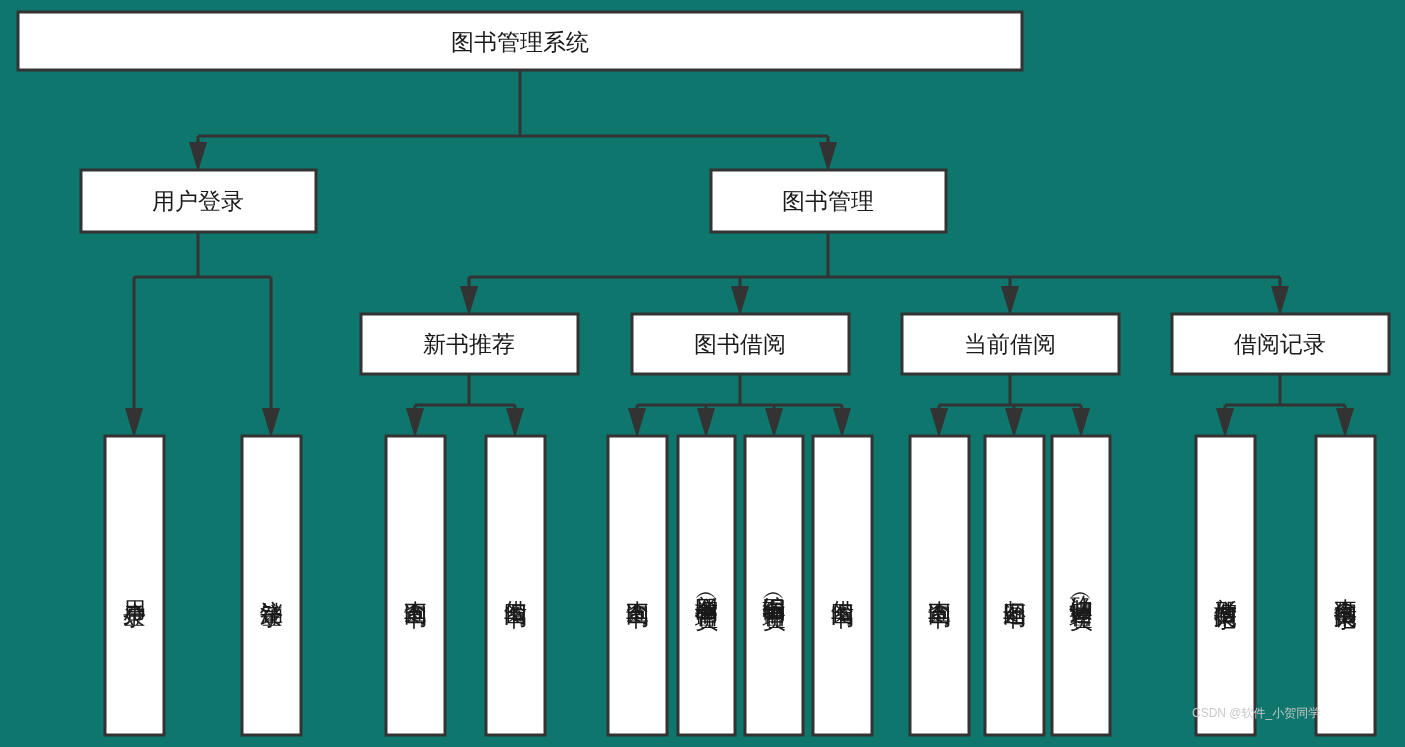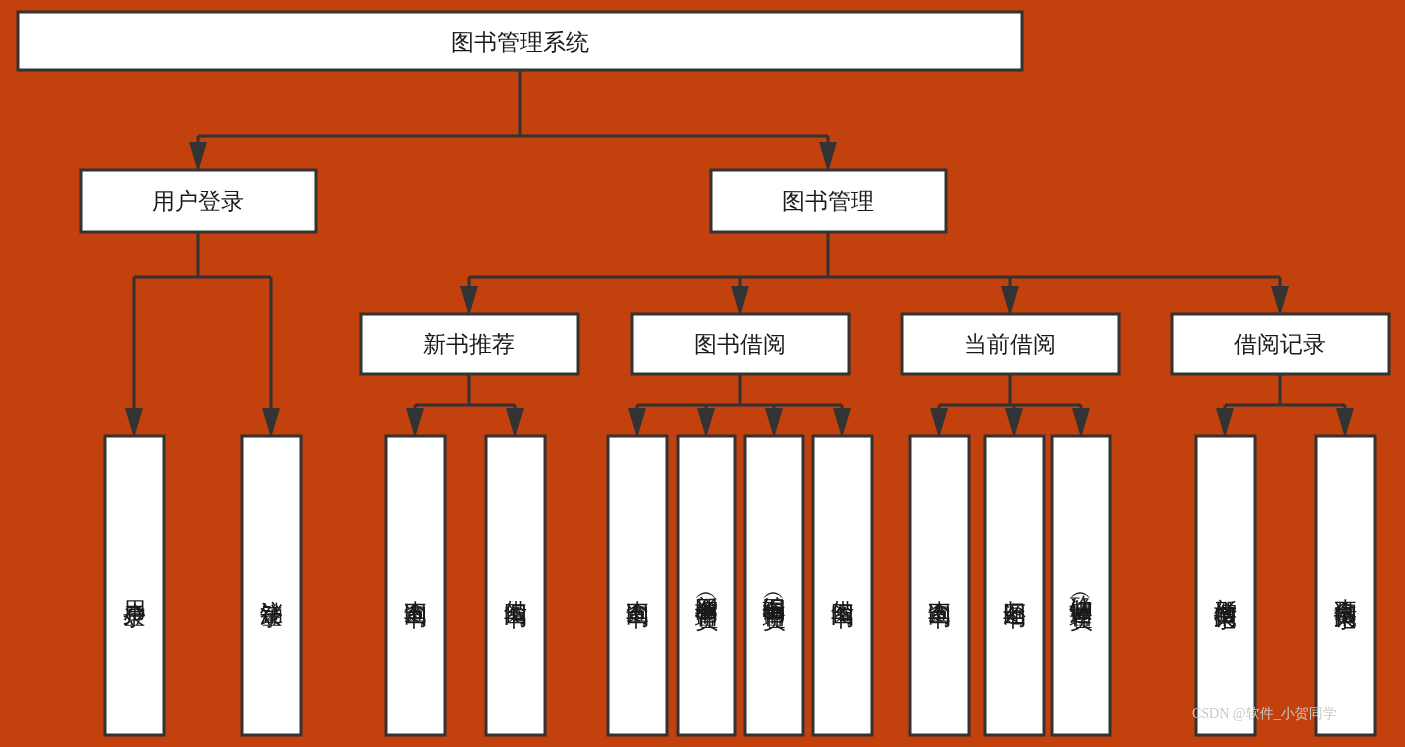--- a/index.html
+++ b/index.html
@@ -8,21 +8,21 @@
     padding: 0;
     background: #ffffff;
   }
   body {
     font-family: "DejaVu Sans", "Liberation Sans", sans-serif;
   }
   #diagram-root {
     position: relative;
     width: 1405px;
     height: 747px;
-    background: #c2410c;
+    background: #0f766e;
     overflow: hidden;
   }
   svg#tree-svg {
     position: absolute;
     left: 0;
     top: 0;
     width: 1405px;
     height: 747px;
     display: block;
   }
@@ -59,22 +59,22 @@
     letter-spacing: 2px;
     display: flex;
     align-items: center;
     justify-content: center;
     white-space: nowrap;
     pointer-events: none;
     user-select: none;
   }
   .watermark {
     position: absolute;
-    font-family: Liberation Serif, serif;
-    font-size: 14px;
+    font-family: Liberation Sans, sans-serif;
+    font-size: 12px;
     color: #c9c9c9;
     white-space: nowrap;
     user-select: none;
   }
 </style>
 </head>
 <body>
 
 <div id="diagram-root">
 

